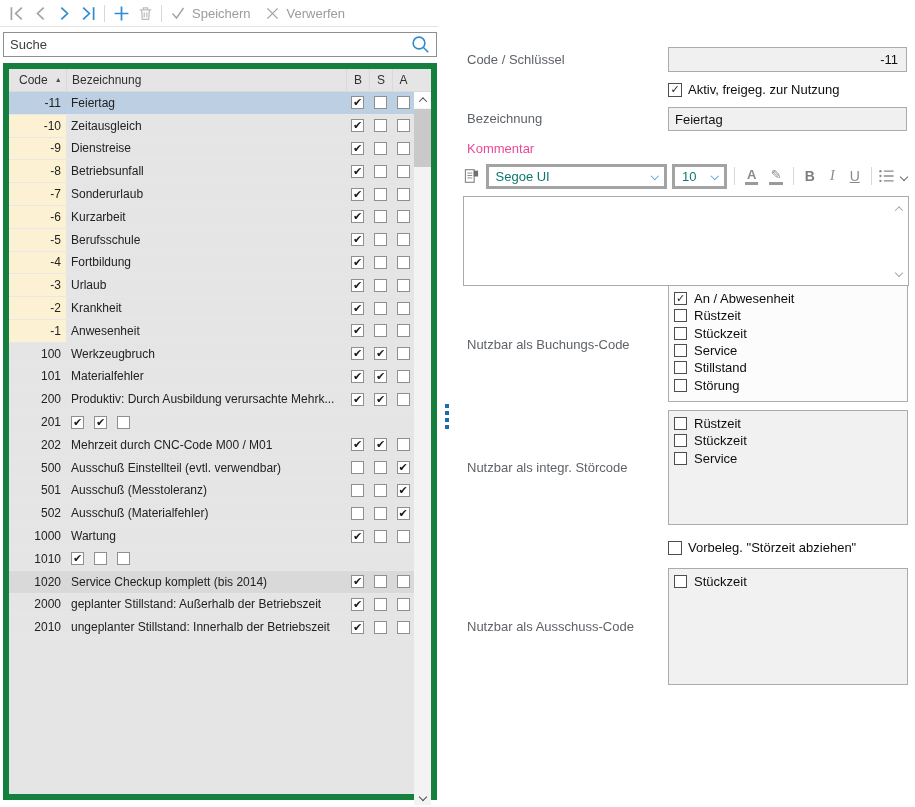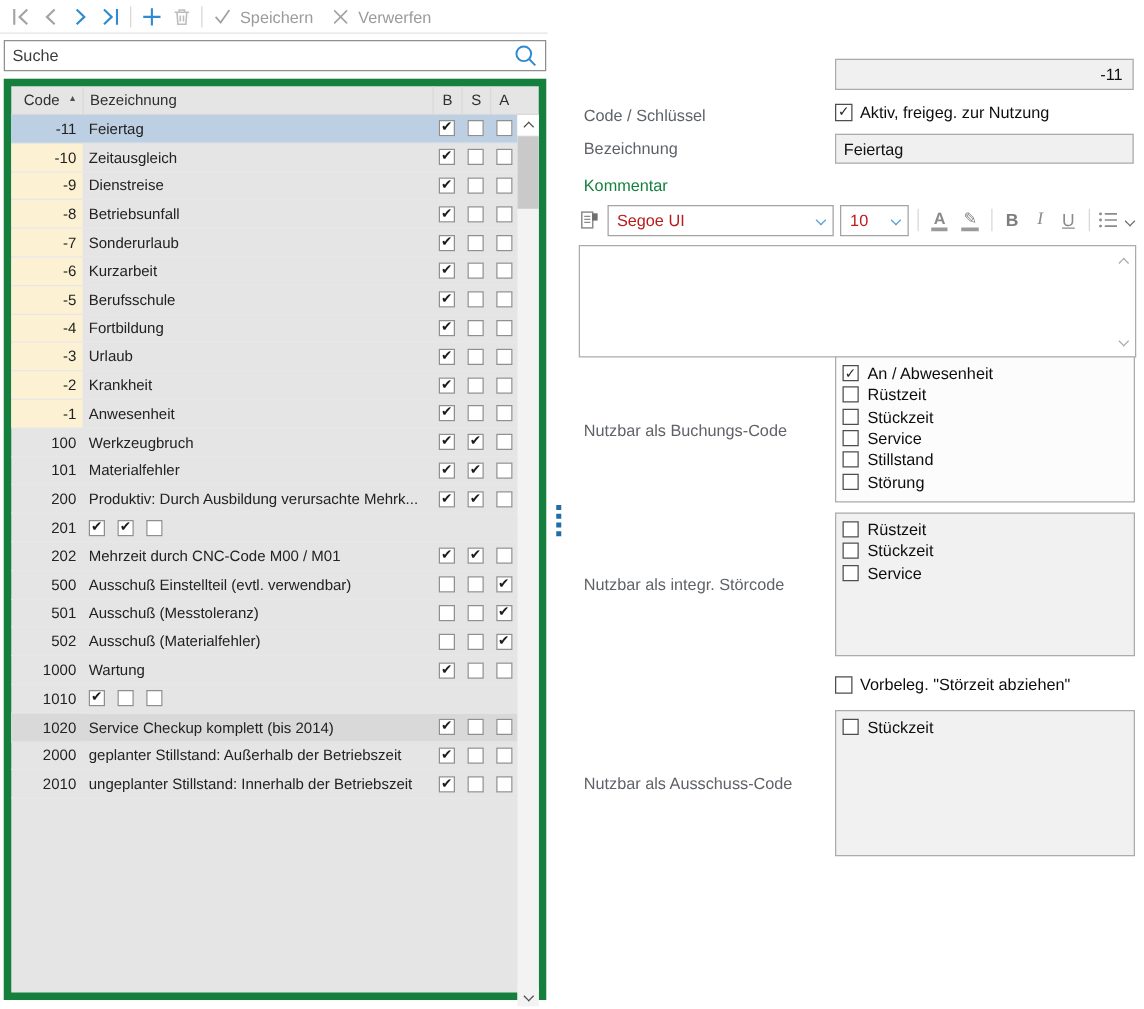--- a/index.html
+++ b/index.html
@@ -64,22 +64,22 @@
   .flabel{position:absolute;color:#5f6368;font-size:13px;}
   .input{position:absolute;box-sizing:border-box;border:1px solid #ababab;background:#f0f0f0;
          display:flex;align-items:center;font-size:13px;color:#111;}
   .ckrow{position:absolute;display:flex;align-items:center;gap:6px;font-size:13px;color:#0d0d0d;}
   .cb2{width:14px;height:14px;border:1px solid #4d4d4d;background:#fff;box-sizing:border-box;flex:0 0 auto;
        display:flex;align-items:center;justify-content:center;font-size:11px;font-weight:bold;color:#222;}
   .cb2.checked::after{content:"\2713";}
   
   .etb{position:absolute;left:8px;top:162px;width:446px;height:28px;display:flex;align-items:center;gap:5px;}
   .etb .sep{width:1px;height:18px;background:#d8d8d8;margin:0 2px;}
-  .select{height:25px;border:1px solid #a3a3a3;background:#fff;box-sizing:border-box;
-          display:flex;align-items:center;padding:0 7px;font-size:13px;color:#b91c1c;}
+  .select{height:25px;border:3px solid #a3a3a3;background:#fff;box-sizing:border-box;
+          display:flex;align-items:center;padding:0 7px;font-size:13px;color:#0f766e;}
   .select .chev{margin-left:auto;}
   .fmt{color:#8a8a8a;font-size:14px;width:18px;text-align:center;}
   .fmt.b{font-weight:bold;color:#7d7d7d;}
   .fmt.i{font-style:italic;font-family:"Liberation Serif",serif;}
   .fmt.u{text-decoration:underline;}
   .colorbtn{display:flex;flex-direction:column;align-items:center;width:20px;}
   .colorbtn .bar{width:13px;height:3px;background:#9a9a9a;margin-top:1px;}
   .colorbtn .glyph{color:#8a8a8a;font-size:13px;font-weight:bold;line-height:13px;}
   .morebtn{margin-left:auto;margin-right:2px;}
   
@@ -500,36 +500,36 @@
   <div class="grip">
       <i></i>
       <i></i>
       <i></i>
       <i></i>
     </div>
 </div>
 
 <div class="abs rpanel">
 
-  <div class="flabel" style="left:12px;top:52px;margin-top:33px;">Code / Schlüssel</div>
+  <div class="flabel" style="left:12px;top:52px;">Code / Schlüssel</div>
   <div class="input" style="left:213px;top:47px;width:239px;height:25px;justify-content:flex-end;padding-right:8px;">
     <span>-11</span>
   </div>
 
   <div class="ckrow" style="left:213px;top:82px;">
     <span class="cb2 checked"></span>
     <span>Aktiv, freigeg. zur Nutzung</span>
   </div>
 
   <div class="flabel" style="left:12px;top:111px;">Bezeichnung</div>
   <div class="input" style="left:213px;top:107px;width:239px;height:24px;padding-left:6px;">
     <span>Feiertag</span>
   </div>
 
-  <div class="flabel" style="left:12px;top:141px;color:#15803d;">Kommentar</div>
+  <div class="flabel" style="left:12px;top:141px;color:#ec4899;">Kommentar</div>
 
   <div class="etb">
     <svg width="18" height="18" viewBox="0 0 18 18">
       <rect x="2.5" y="2.5" width="9" height="13" fill="none" stroke="#8a8a8a" stroke-width="1.2"></rect>
       <path d="M4.5 6h5M4.5 8.5h5M4.5 11h5" stroke="#8a8a8a" stroke-width="1"></path>
       <rect x="11" y="3.5" width="4.5" height="6" fill="#6f6f6f"></rect>
     </svg>
     <div class="select" style="width:186px;">
       <span>Segoe UI</span>
       <span class="chev down blue"></span>

